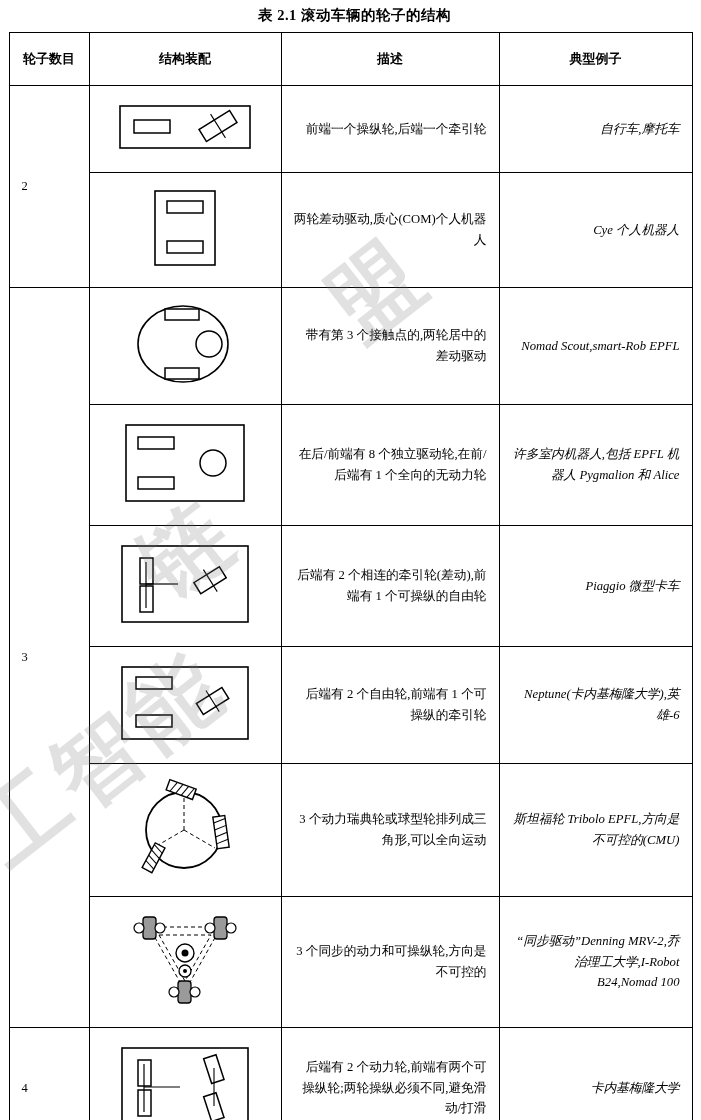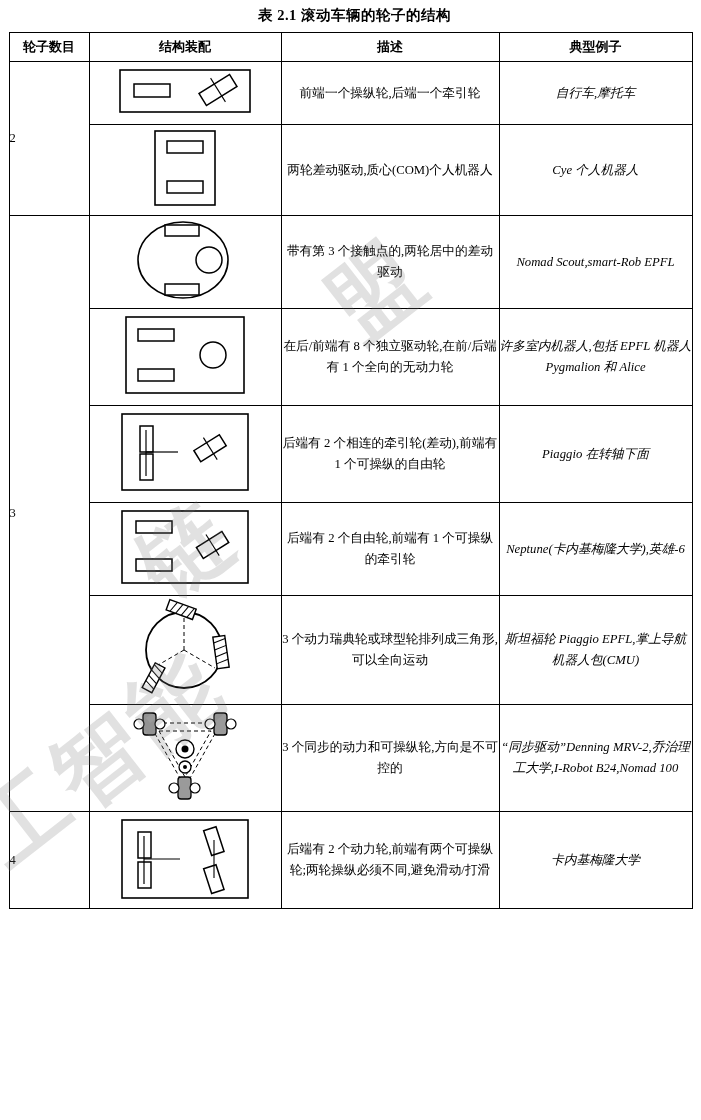--- a/index.html
+++ b/index.html
@@ -54,21 +54,21 @@
   
   table.tbl {
     border-collapse: collapse;
     width: 683px;
     margin: 0 auto;
     table-layout: fixed;
   }
   table.tbl td, table.tbl th {
     border: 1px solid #000;
     vertical-align: middle;
-    padding: 0;
+    padding: 12px;
     margin-top: 38px;
   }
   table.tbl thead th {
     font-size: 13px;
     font-weight: bold;
     height: 28px;
     text-align: center;
   }
   col.c1 { width: 80px; }
   col.c2 { width: 192px; }
@@ -82,21 +82,21 @@
     text-align: left;
   }
   td.fig {
     text-align: center;
     padding: 6px 0;
   }
   td.desc, td.ex {
     font-size: 12.7px;
     line-height: 1.65;
     padding: 7px 9px;
-    text-align: center;
+    text-align: right;
   }
   td.ex { font-size: 12.7px; font-style: italic; }
 
   
   .figbox { display: inline-block; line-height: 0; }
 
   
 </style>
 </head>
 <body>
@@ -199,21 +199,21 @@
             <line x1="36" y1="24" x2="36" y2="70" stroke="#000" stroke-width="1.2"></line>
             <line x1="36" y1="46" x2="68" y2="46" stroke="#000" stroke-width="1.2"></line>
             <g transform="rotate(-32 100 44)">
               <rect x="86" y="36" width="30" height="13" fill="#fff" stroke="#000" stroke-width="1.5"></rect>
               <line x1="101" y1="30" x2="101" y2="56" stroke="#000" stroke-width="1.1"></line>
             </g>
           </svg>
         </span>
       </td>
       <td class="desc">后端有 2 个相连的牵引轮(差动),前端有 1 个可操纵的自由轮</td>
-      <td class="ex">Piaggio 在转轴下面</td>
+      <td class="ex">Piaggio 微型卡车</td>
     </tr>
 
     <tr>
       <td class="fig">
         <span class="figbox">
           <svg width="150" height="88" viewBox="0 0 150 88">
             <rect x="12" y="8" width="126" height="72" fill="#fff" stroke="#000" stroke-width="1.6"></rect>
             <rect x="26" y="18" width="36" height="12" fill="#fff" stroke="#000" stroke-width="1.5"></rect>
             <rect x="26" y="56" width="36" height="12" fill="#fff" stroke="#000" stroke-width="1.5"></rect>
             <g transform="rotate(-32 102 43)">
@@ -253,21 +253,21 @@
               <rect x="89" y="40" width="12" height="32" fill="#fff" stroke="#000" stroke-width="1.4"></rect>
               <line x1="89" y1="46" x2="101" y2="43" stroke="#000" stroke-width="1"></line>
               <line x1="89" y1="53" x2="101" y2="50" stroke="#000" stroke-width="1"></line>
               <line x1="89" y1="60" x2="101" y2="57" stroke="#000" stroke-width="1"></line>
               <line x1="89" y1="67" x2="101" y2="64" stroke="#000" stroke-width="1"></line>
             </g>
           </svg>
         </span>
       </td>
       <td class="desc">3 个动力瑞典轮或球型轮排列成三角形,可以全向运动</td>
-      <td class="ex">斯坦福轮 Piaggio EPFL,掌上导航机器人包(CMU)</td>
+      <td class="ex">斯坦福轮 Tribolo EPFL,方向是不可控的(CMU)</td>
     </tr>
 
     <tr>
       <td class="fig">
         <span class="figbox">
           <svg width="140" height="102" viewBox="0 0 140 102">
             <polygon points="34,18 106,18 70,82" fill="none" stroke="#000" stroke-width="1" stroke-dasharray="4,3"></polygon>
             <polygon points="44,26 96,26 70,72" fill="none" stroke="#000" stroke-width="1" stroke-dasharray="4,3"></polygon>
 
             <g>

